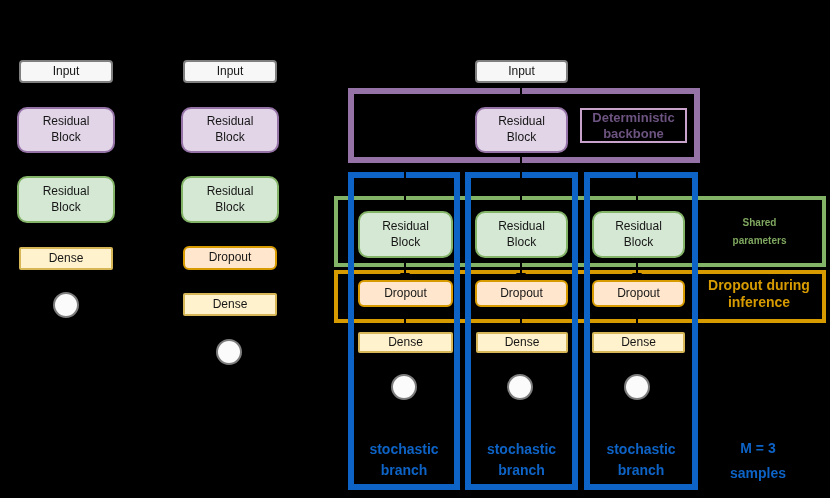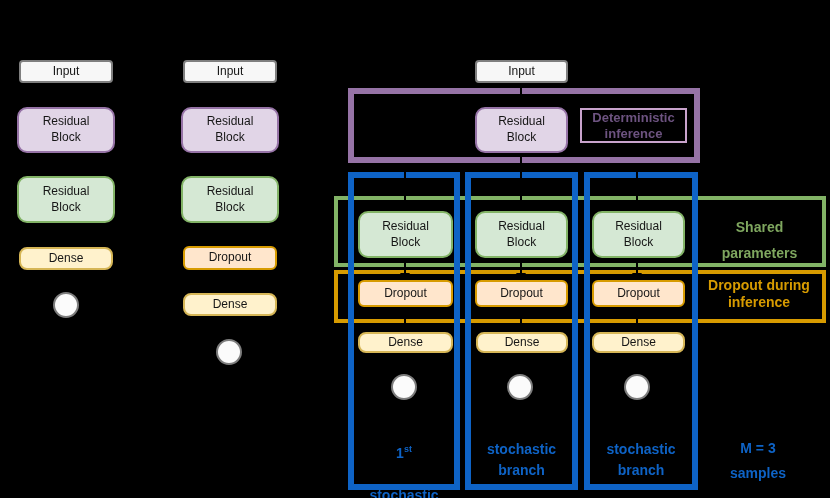--- a/index.html
+++ b/index.html
@@ -4,38 +4,38 @@
 <style>
   html,body{margin:0;padding:0;background:var(--background,#000);}
   .canvas{position:relative;width:830px;height:498px;background:var(--background,#000);
           font-family:"Liberation Sans",sans-serif;overflow:hidden;}
   .node{position:absolute;display:flex;align-items:center;justify-content:center;
         text-align:center;white-space:pre-line;font-size:12px;line-height:1.3;
         color:var(--node-text,#161616);box-sizing:border-box;}
   .n-input{background:var(--input-fill,#f7f7f7);border:2px solid var(--input-border,#7f7f7f);border-radius:4px;}
   .n-purple{background:var(--purple-fill,#e1d5e7);border:2px solid var(--purple-border,#9673a6);border-radius:10px;}
   .n-green{background:var(--green-fill,#d5e8d4);border:2px solid var(--green-border,#82b366);border-radius:10px;}
-  .n-yellow{background:var(--yellow-fill,#fff2cc);border:2px solid var(--yellow-border,#d6b656);border-radius:8px;}
+  .n-yellow{background:var(--yellow-fill,#fff2cc);border:2px solid var(--yellow-border,#d6b656);border-radius:2px;}
   .n-orange{background:var(--orange-fill,#ffe6cc);border:2px solid var(--orange-border,#d79b00);border-radius:6px;}
   .circle{position:absolute;width:26px;height:26px;border-radius:50%;box-sizing:border-box;
           background:var(--circle-fill,#fbfbfb);border:2.5px solid var(--circle-border,#7d7d7d);}
   .cbox{position:absolute;box-sizing:border-box;background:transparent;}
   .backbone{border:6px solid var(--purple-border,#9673a6);}
   .branch{border:6px solid var(--blue,#0e63c6);}
   .shared{border:4px solid var(--green-border,#82b366);}
   .dropzone{border:4px solid var(--orange-border,#d79b00);}
   .conn{position:absolute;width:2px;background:var(--connector,#000);}
   .connh{position:absolute;height:2px;background:var(--connector,#000);}
   .arrow{position:absolute;width:0;height:0;border-left:5px solid transparent;
          border-right:5px solid transparent;border-top:7px solid var(--connector,#000);}
   .biglabel{position:absolute;font-weight:bold;text-align:center;white-space:pre-line;}
   .det-label{display:flex;align-items:center;justify-content:center;box-sizing:border-box;
              border:2px solid var(--backbone-label-border,#c9a3cc);
              color:var(--backbone-label-text,#6d5380);font-size:13px;line-height:16px;}
-  .shared-label{color:var(--shared-label-text,#7fa75f);font-size:14px;line-height:26px;}
+  .shared-label{color:var(--shared-label-text,#7fa75f);font-size:10px;line-height:18px;}
   .dropout-label{color:var(--dropout-label-text,#d79b00);font-size:14px;line-height:17px;}
   .branch-caption{position:absolute;color:var(--blue,#0e63c6);font-weight:bold;font-size:14px;
                   line-height:21px;text-align:center;white-space:pre-line;}
   .branch-caption sup{font-size:9px;}
   .samples-label{color:var(--blue,#0e63c6);font-size:14px;line-height:25px;}
 </style>
 </head>
 <body>
 
 <div class="canvas">
@@ -136,30 +136,29 @@
     <div class="arrow" style="left:632px;top:325px"></div>
 
     <div class="conn" style="left:404px;top:353px;height:21px"></div>
     <div class="conn" style="left:520px;top:353px;height:21px"></div>
     <div class="conn" style="left:636px;top:353px;height:21px"></div>
     <div class="arrow" style="left:400px;top:367px"></div>
     <div class="arrow" style="left:516px;top:367px"></div>
     <div class="arrow" style="left:632px;top:367px"></div>
 
     <div class="biglabel det-label" style="left:580px;top:108px;width:107px;height:35px">Deterministic
-inference</div>
+backbone</div>
     <div class="biglabel shared-label" style="left:692px;top:214px;width:135px">Shared
 parameters</div>
     <div class="biglabel dropout-label" style="left:684px;top:277px;width:150px">Dropout during
 inference</div>
     <div class="biglabel samples-label" style="left:698px;top:436px;width:120px">M = 3
 samples</div>
 
     <div class="branch-caption" style="left:348px;top:418px;width:112px">
-      <div><span>1</span><sup>st</sup></div>
       <div>stochastic
 branch</div>
     </div>
     <div class="branch-caption" style="left:465px;top:418px;width:113px">
       <div>stochastic
 branch</div>
     </div>
     <div class="branch-caption" style="left:584px;top:418px;width:114px">
       <div>stochastic
 branch</div>

